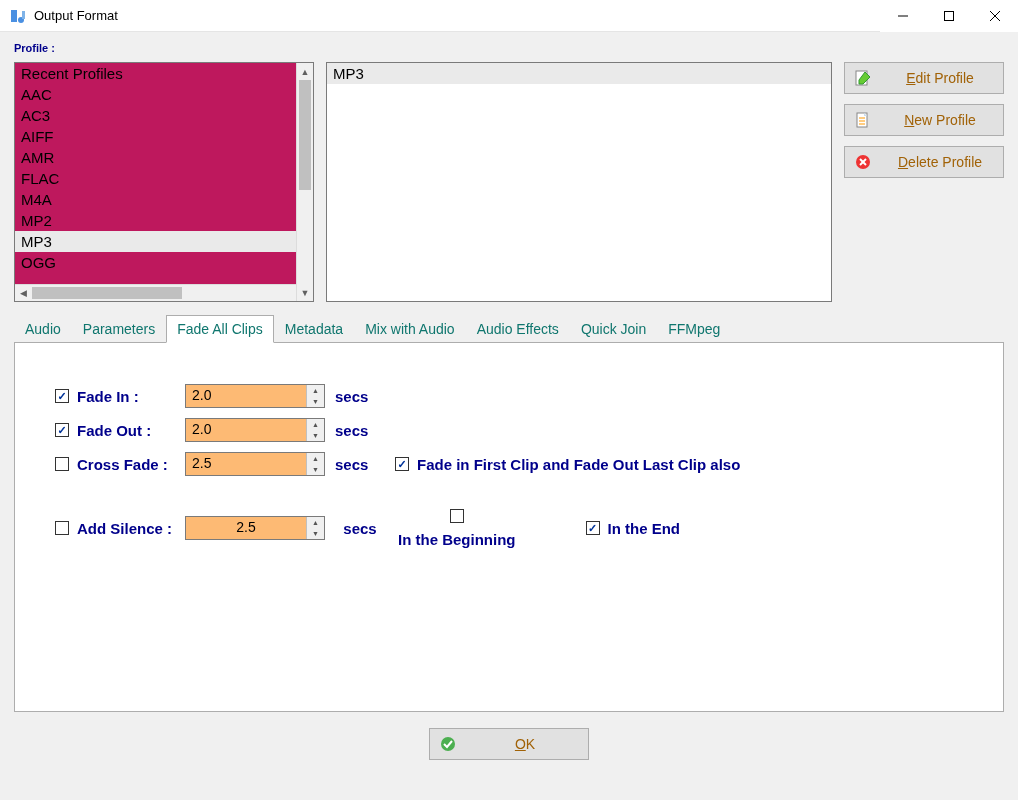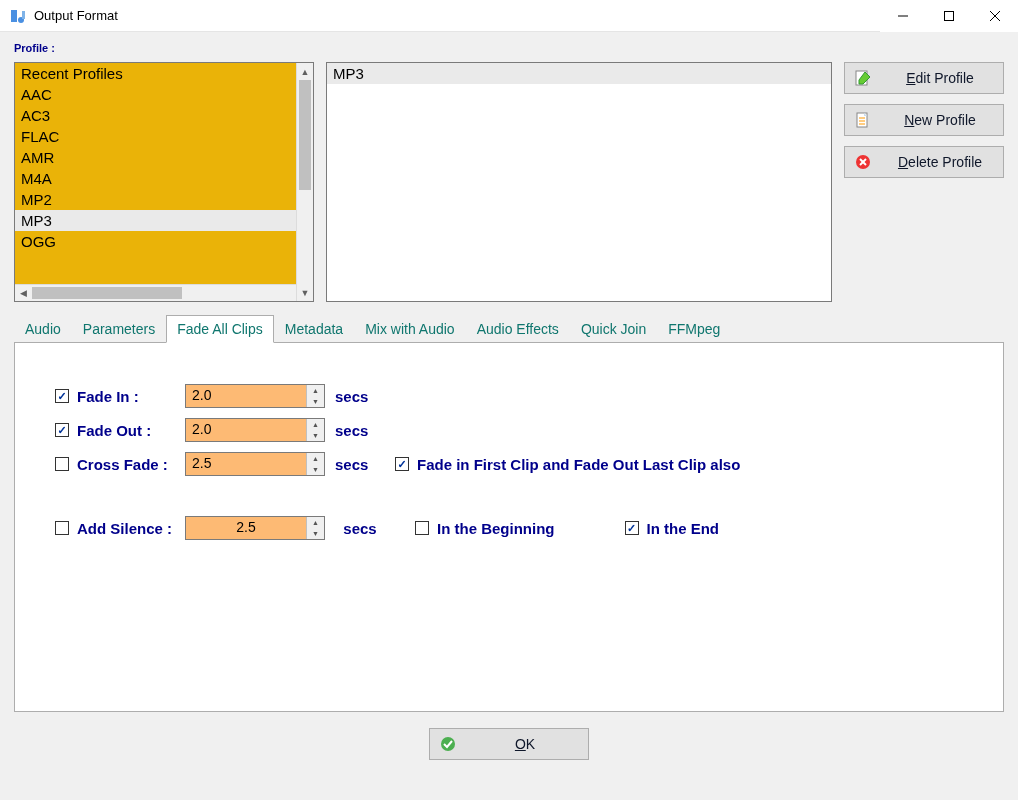--- a/index.html
+++ b/index.html
@@ -47,21 +47,21 @@
 
   .upper {
     display: flex;
     gap: 12px;
     padding: 4px 14px 0 14px;
     height: 248px;
   }
   .listbox {
     width: 300px;
     height: 240px;
-    background: #eab308;
+    background: #be185d;
     border: 1px solid #7a7a7a;
     display: flex;
     flex-direction: column;
     position: relative;
   }
   .listbox .items {
     flex: 1;
     overflow: hidden;
     position: relative;
   }
@@ -123,21 +123,21 @@
     gap: 10px;
   }
   .btn {
     height: 32px;
     background: #e1e1e1;
     border: 1px solid #adadad;
     display: flex;
     align-items: center;
     padding: 0 10px;
     font-size: 14px;
-    color: #0f172a;
+    color: #a16207;
     gap: 16px;
   }
   .btn .ico { width: 16px; height: 16px; flex-shrink: 0; }
   .btn .lbl { flex: 1; text-align: center; }
   .btn .lbl .accel { text-decoration: underline; }
 
   .tabs {
     margin: 8px 14px 0 14px;
     display: flex;
     align-items: flex-end;
@@ -246,22 +246,23 @@
 
 <div class="profile-label">Profile :</div>
 
 <div class="upper">
 
   <div class="listbox">
     <div class="items" id="cat-items">
         <div class="item">Recent Profiles</div>
         <div class="item">AAC</div>
         <div class="item">AC3</div>
+        <div class="item">AIFF</div>
+        <div class="item">AMR</div>
         <div class="item">FLAC</div>
-        <div class="item">AMR</div>
         <div class="item">M4A</div>
         <div class="item">MP2</div>
         <div class="item selected">MP3</div>
         <div class="item">OGG</div>
       </div>
     <div class="vscroll">
       <div class="arrow">▲</div>
       <div class="thumb"></div>
       <div class="track"></div>
       <div class="arrow">▼</div>
@@ -375,21 +376,21 @@
       <span>Add Silence :</span>
     </span>
     <span class="spinner">
       <span class="val">2.5</span>
       <span class="arrows">
           <div>▲</div>
           <div>▼</div>
         </span>
     </span>
     <span class="unit">secs</span>
-    <span class="opt" style="margin-left:20px;">
+    <span class="opt" style="margin-left:3px;flex-direction:column;">
       <span class="chk"></span>
       <span>In the Beginning</span>
     </span>
     <span class="opt" style="margin-left:60px;">
       <span class="chk">✓</span>
       <span>In the End</span>
     </span>
   </div>
 
 </div>

